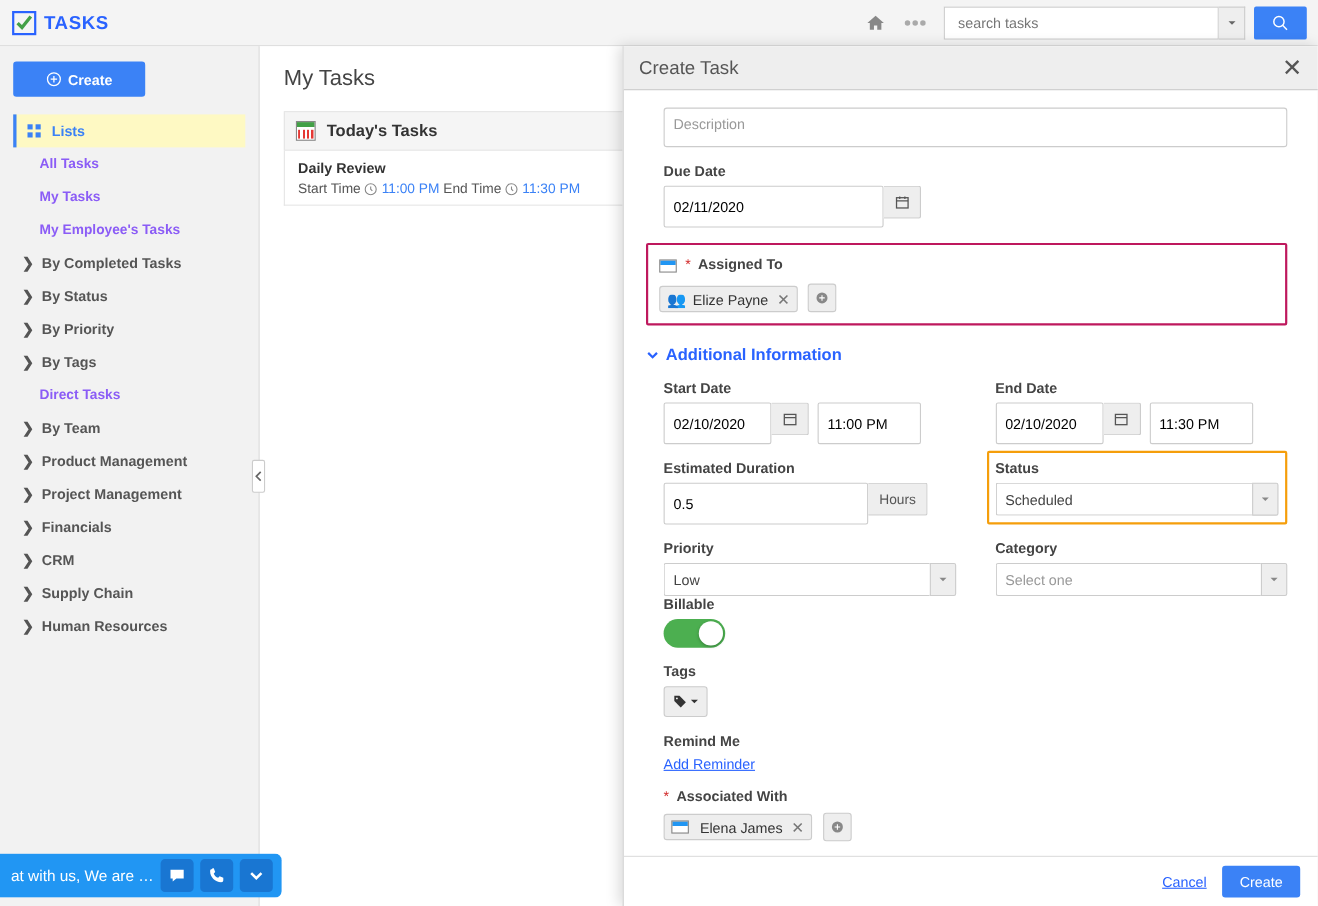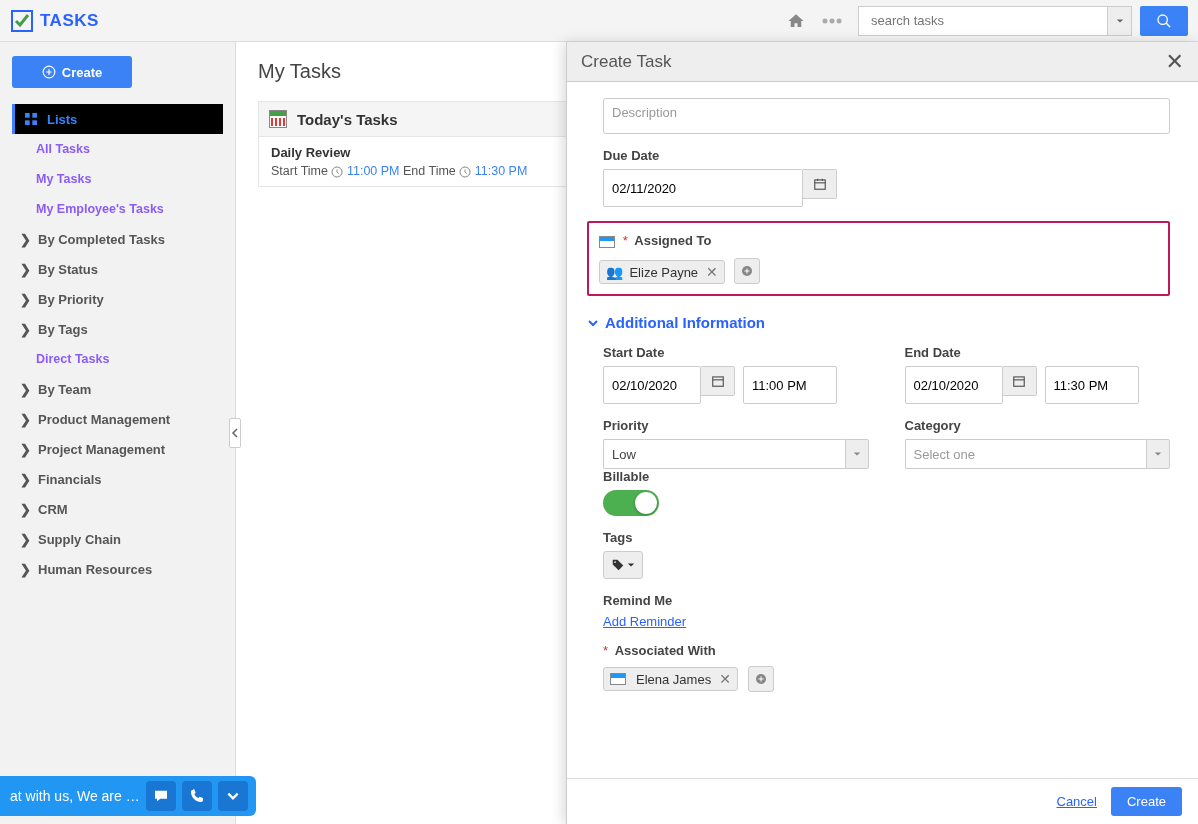--- a/index.html
+++ b/index.html
@@ -12,21 +12,21 @@
 .topbar-icon { width: 28px; height: 28px; display: flex; align-items: center; justify-content: center; color: #888; cursor: pointer; margin: 0 4px; }
 .search-wrap { display: flex; align-items: center; margin-left: 8px; }
 .search-input { width: 250px; height: 30px; border: 1px solid #ccc; padding: 0 12px; font-size: 13px; background: #fff; }
 .search-drop { width: 24px; height: 30px; border: 1px solid #ccc; border-left: none; background: #eee; display: flex; align-items: center; justify-content: center; cursor: pointer; }
 .search-btn { width: 48px; height: 30px; background: #3b82f6; border: none; display: flex; align-items: center; justify-content: center; cursor: pointer; margin-left: 8px; border-radius: 2px; }
 .search-btn svg { fill: #fff; }
 .main-layout { display: flex; height: calc(100vh - 42px); position: relative; }
 .sidebar { width: 236px; background: #f2f2f2; border-right: 1px solid #ddd; padding: 14px 12px; overflow-y: auto; position: relative; }
 .create-btn { width: 120px; height: 32px; background: #3b82f6; color: #fff; border: none; border-radius: 3px; display: flex; align-items: center; justify-content: center; gap: 6px; font-weight: bold; font-size: 13px; cursor: pointer; margin-bottom: 16px; }
 .nav-item { display: flex; align-items: center; height: 30px; padding: 0 8px; color: #555; font-weight: bold; cursor: pointer; gap: 8px; font-size: 13px; }
-.nav-item.active { background: #000000; color: #3b82f6; border-left: 3px solid #3b82f6; }
+.nav-item.active { background: #fef9c3; color: #3b82f6; border-left: 3px solid #3b82f6; }
 .nav-item.sub { padding-left: 24px; font-weight: bold; color: #8b5cf6; font-size: 12.5px; }
 .nav-item .chev { width: 10px; display: inline-block; }
 .collapse-handle { position: absolute; right: -1px; top: 50%; transform: translateY(-50%); width: 12px; height: 30px; background: #fff; border: 1px solid #ccc; display: flex; align-items: center; justify-content: center; cursor: pointer; z-index: 5; border-radius: 2px; }
 .content { flex: 1; background: #fff; padding: 18px 22px; overflow-y: auto; }
 .page-title { font-size: 20px; color: #444; margin-bottom: 18px; }
 .section-header { background: #f5f5f5; border: 1px solid #e5e5e5; padding: 8px 10px; display: flex; align-items: center; gap: 10px; font-weight: bold; font-size: 15px; }
 .task-row { border: 1px solid #e5e5e5; border-top: none; padding: 8px 12px; }
 .task-name { font-weight: bold; font-size: 13px; margin-bottom: 4px; }
 .task-meta { font-size: 12.5px; color: #555; }
 .task-meta .timeval { color: #3b82f6; }
@@ -293,20 +293,40 @@
                     <rect x="3" y="5" width="18" height="16" fill="none" stroke="#555" stroke-width="2"></rect>
                     <line x1="3" y1="10" x2="21" y2="10" stroke="#555" stroke-width="2"></line>
                   </svg>
                 </div>
             </div>
             <input class="text-input" style="width: 94px;" value="11:30 PM">
           </div>
         </div>
       </div>
 
+      <div class="two-col" style="margin-bottom:14px; align-items:flex-start;">
+        <div>
+          <label class="field-label">Estimated Duration</label>
+          <div class="input-group">
+            <input class="text-input" style="width: 186px;" value="0.5">
+            <div class="input-addon-text">Hours</div>
+          </div>
+        </div>
+        <div class="highlight-box-thin" style="margin-top:-8px;">
+          <label class="field-label">Status</label>
+          <div class="select-wrap">
+            <div class="select-input">Scheduled</div>
+            <div class="select-caret">
+                <svg class="caret-d" viewBox="0 0 10 10">
+                  <path d="M1 3 L5 7 L9 3 z" fill="#888"></path>
+                </svg>
+              </div>
+          </div>
+        </div>
+      </div>
 
       <div class="two-col" style="margin-bottom:0;">
         <div>
           <label class="field-label">Priority</label>
           <div class="select-wrap">
             <div class="select-input">Low</div>
             <div class="select-caret">
                 <svg class="caret-d" viewBox="0 0 10 10">
                   <path d="M1 3 L5 7 L9 3 z" fill="#888"></path>
                 </svg>

